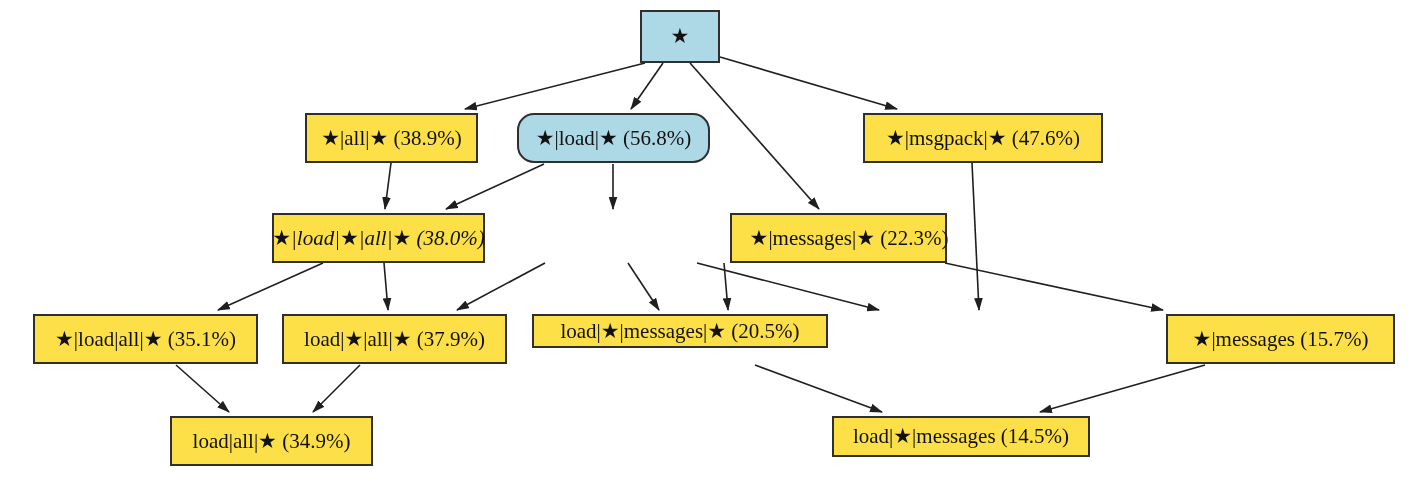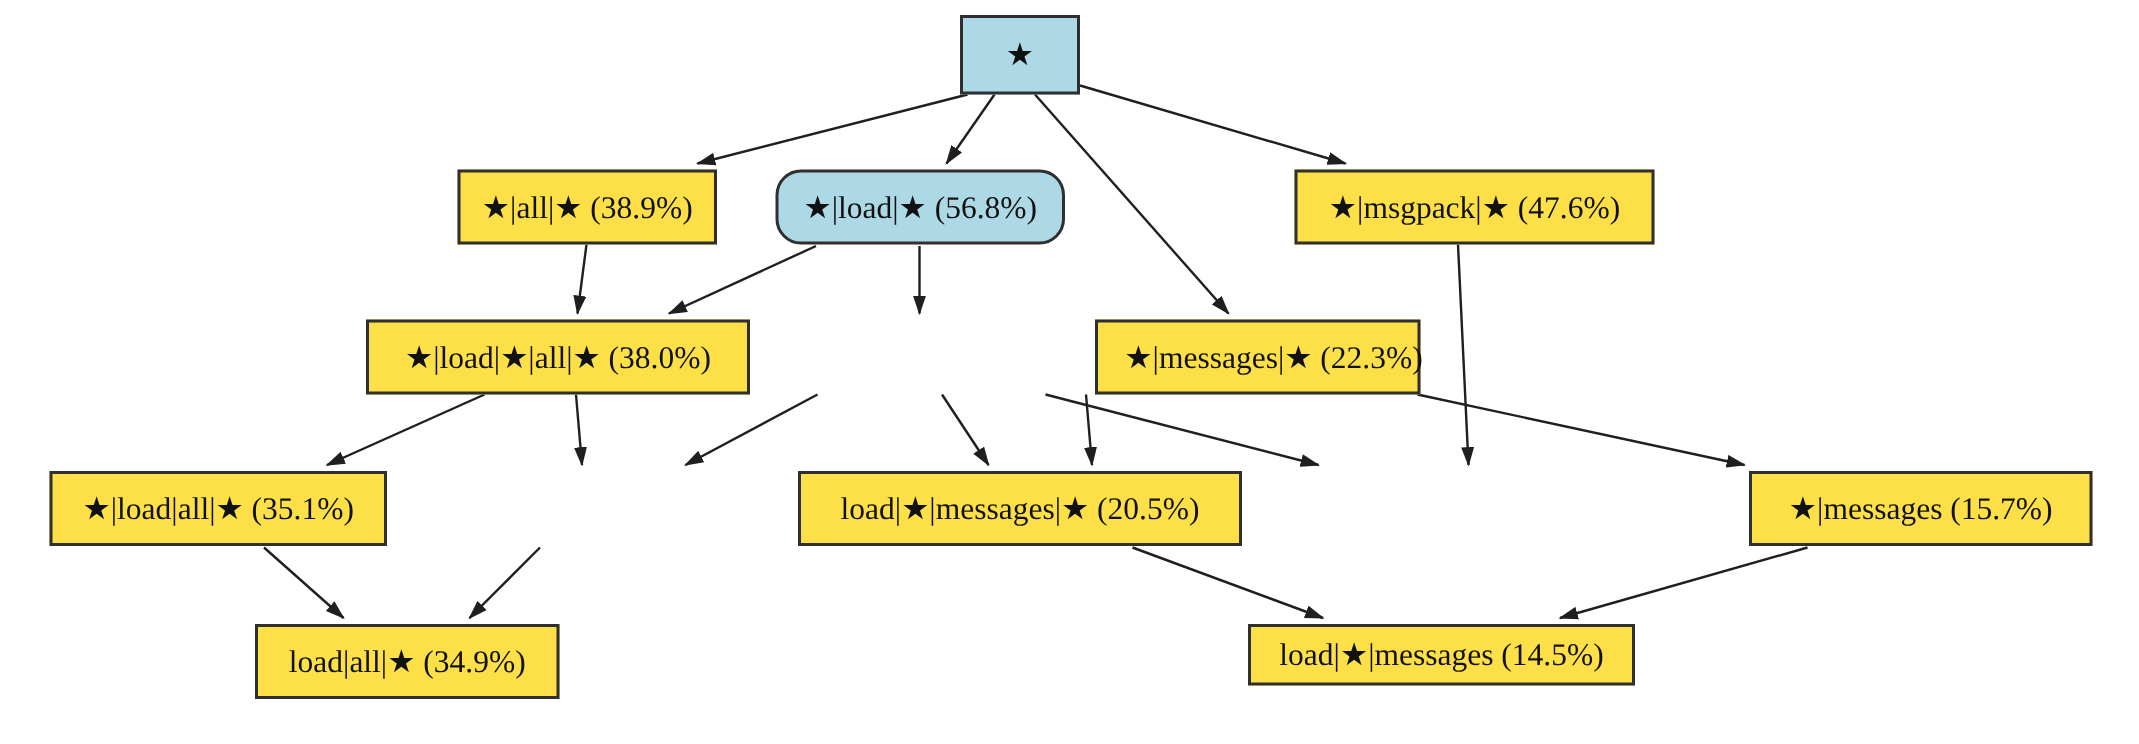--- a/index.html
+++ b/index.html
@@ -73,23 +73,24 @@
     <line x1="755" y1="365" x2="882" y2="412" marker-end="url(#arrow)"></line>
     <line x1="1205" y1="365" x2="1040" y2="412" marker-end="url(#arrow)"></line>
   </svg>
 
   <div class="node hl" style="left:640px;  top:10px;  width:80px;  height:53px;">★</div>
 
   <div class="node" style="left:305px;  top:113px; width:173px; height:50px;">★|all|★ (38.9%)</div>
   <div class="node hl" style="left:517px;  top:113px; width:193px; height:50px;border-radius:17px;">★|load|★ (56.8%)</div>
   <div class="node" style="left:863px;  top:113px; width:240px; height:50px;">★|msgpack|★ (47.6%)</div>
 
-  <div class="node" style="left:244px;  top:213px; width:256px; height:50px;">★|load|★|all|★ (38.0%)</div>
+  <div class="node" style="left:272px;  top:213px; width:213px; height:50px;font-style:italic;">★|load|★|all|★ (38.0%)</div>
   <div class="node" style="left:730px;  top:213px; width:217px; height:50px;padding-left:21px;">★|messages|★ (22.3%)</div>
 
   <div class="node" style="left:33px;   top:314px; width:225px; height:50px;">★|load|all|★ (35.1%)</div>
-  <div class="node" style="left:532px;  top:314px; width:296px; height:50px;">load|★|messages|★ (20.5%)</div>
+  <div class="node" style="left:282px;  top:314px; width:225px; height:50px;">load|★|all|★ (37.9%)</div>
+  <div class="node" style="left:532px;  top:314px; width:296px; height:34px;">load|★|messages|★ (20.5%)</div>
   <div class="node" style="left:1166px; top:314px; width:229px; height:50px;">★|messages (15.7%)</div>
 
   <div class="node" style="left:170px;  top:416px; width:203px; height:50px;">load|all|★ (34.9%)</div>
   <div class="node" style="left:832px;  top:416px; width:258px; height:41px;">load|★|messages (14.5%)</div>
 
 </div>
 
 </body></html>

